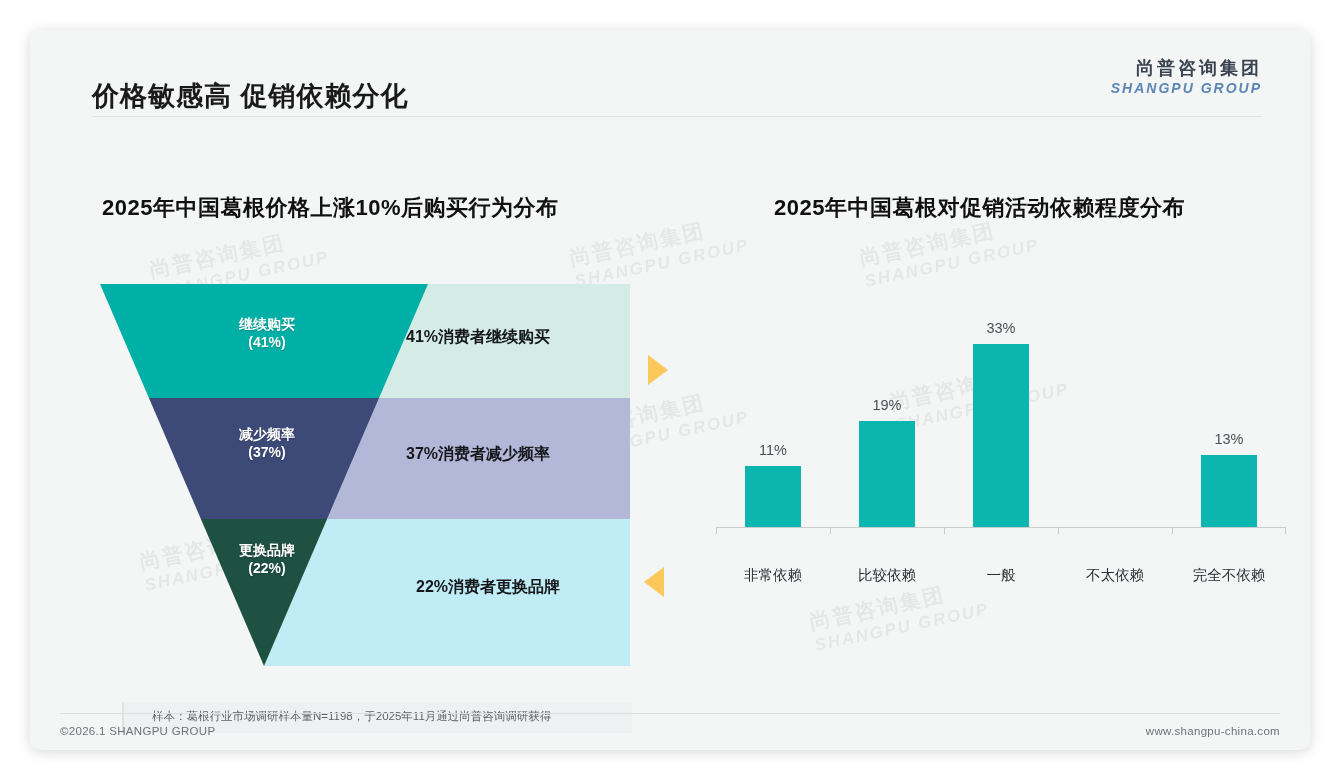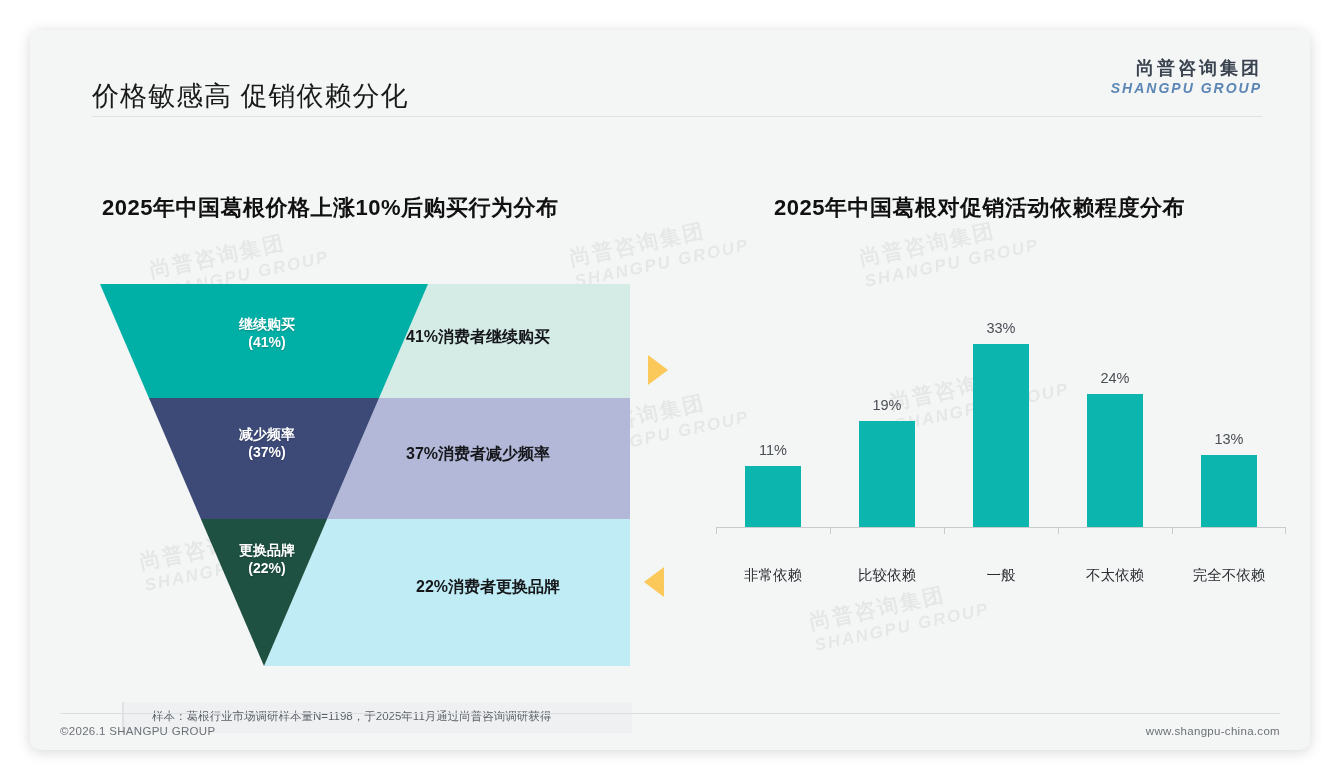--- a/index.html
+++ b/index.html
@@ -18,21 +18,21 @@
     box-shadow: 0 2px 14px rgba(0,0,0,0.16);
     overflow: hidden;
   }
 
   
   .hdr {
     position: absolute; left: 0; top: 0; width: 100%; height: 90px;
   }
   .hdr-title {
     position: absolute; left: 62px; top: 48px;
-    font-size: 27px; font-weight: normal; color: #1a1a1a;
+    font-size: 27px; font-weight: bold; color: #1a1a1a;
     letter-spacing: 1px; white-space: nowrap;
   }
   .logo { position: absolute; right: 48px; top: 28px; text-align: right; }
   .logo-cn {
     font-size: 18px; font-weight: bold; color: #3a4350;
     letter-spacing: 3px; line-height: 1.2;
   }
   .logo-en {
     font-size: 14px; font-weight: bold; font-style: italic;
     color: #5b86b5; letter-spacing: 2px; line-height: 1.25;
@@ -257,24 +257,20 @@
         <div class="bar-rect" style="height: 61.1111px; background: rgb(12, 181, 174);"></div>
       </div>
       <div class="bar-col" id="bc1" style="left:114px;">
         <span class="bar-val">19%</span>
         <div class="bar-rect" style="height: 105.556px; background: rgb(12, 181, 174);"></div>
       </div>
       <div class="bar-col" id="bc2" style="left:228px;">
         <span class="bar-val">33%</span>
         <div class="bar-rect" style="height: 183.333px; background: rgb(12, 181, 174);"></div>
       </div>
-      <div class="bar-col" id="bc3" style="left:342px;">
-        <span class="bar-val">24%</span>
-        <div class="bar-rect" style="height: 133.333px; background: rgb(12, 181, 174);"></div>
-      </div>
       <div class="bar-col" id="bc4" style="left:456px;">
         <span class="bar-val">13%</span>
         <div class="bar-rect" style="height: 72.2222px; background: rgb(12, 181, 174);"></div>
       </div>
     </div>
 
     <div class="cat-lbl" style="left:0px;">非常依赖</div>
     <div class="cat-lbl" style="left:114px;">比较依赖</div>
     <div class="cat-lbl" style="left:228px;">一般</div>
     <div class="cat-lbl" style="left:342px;">不太依赖</div>

